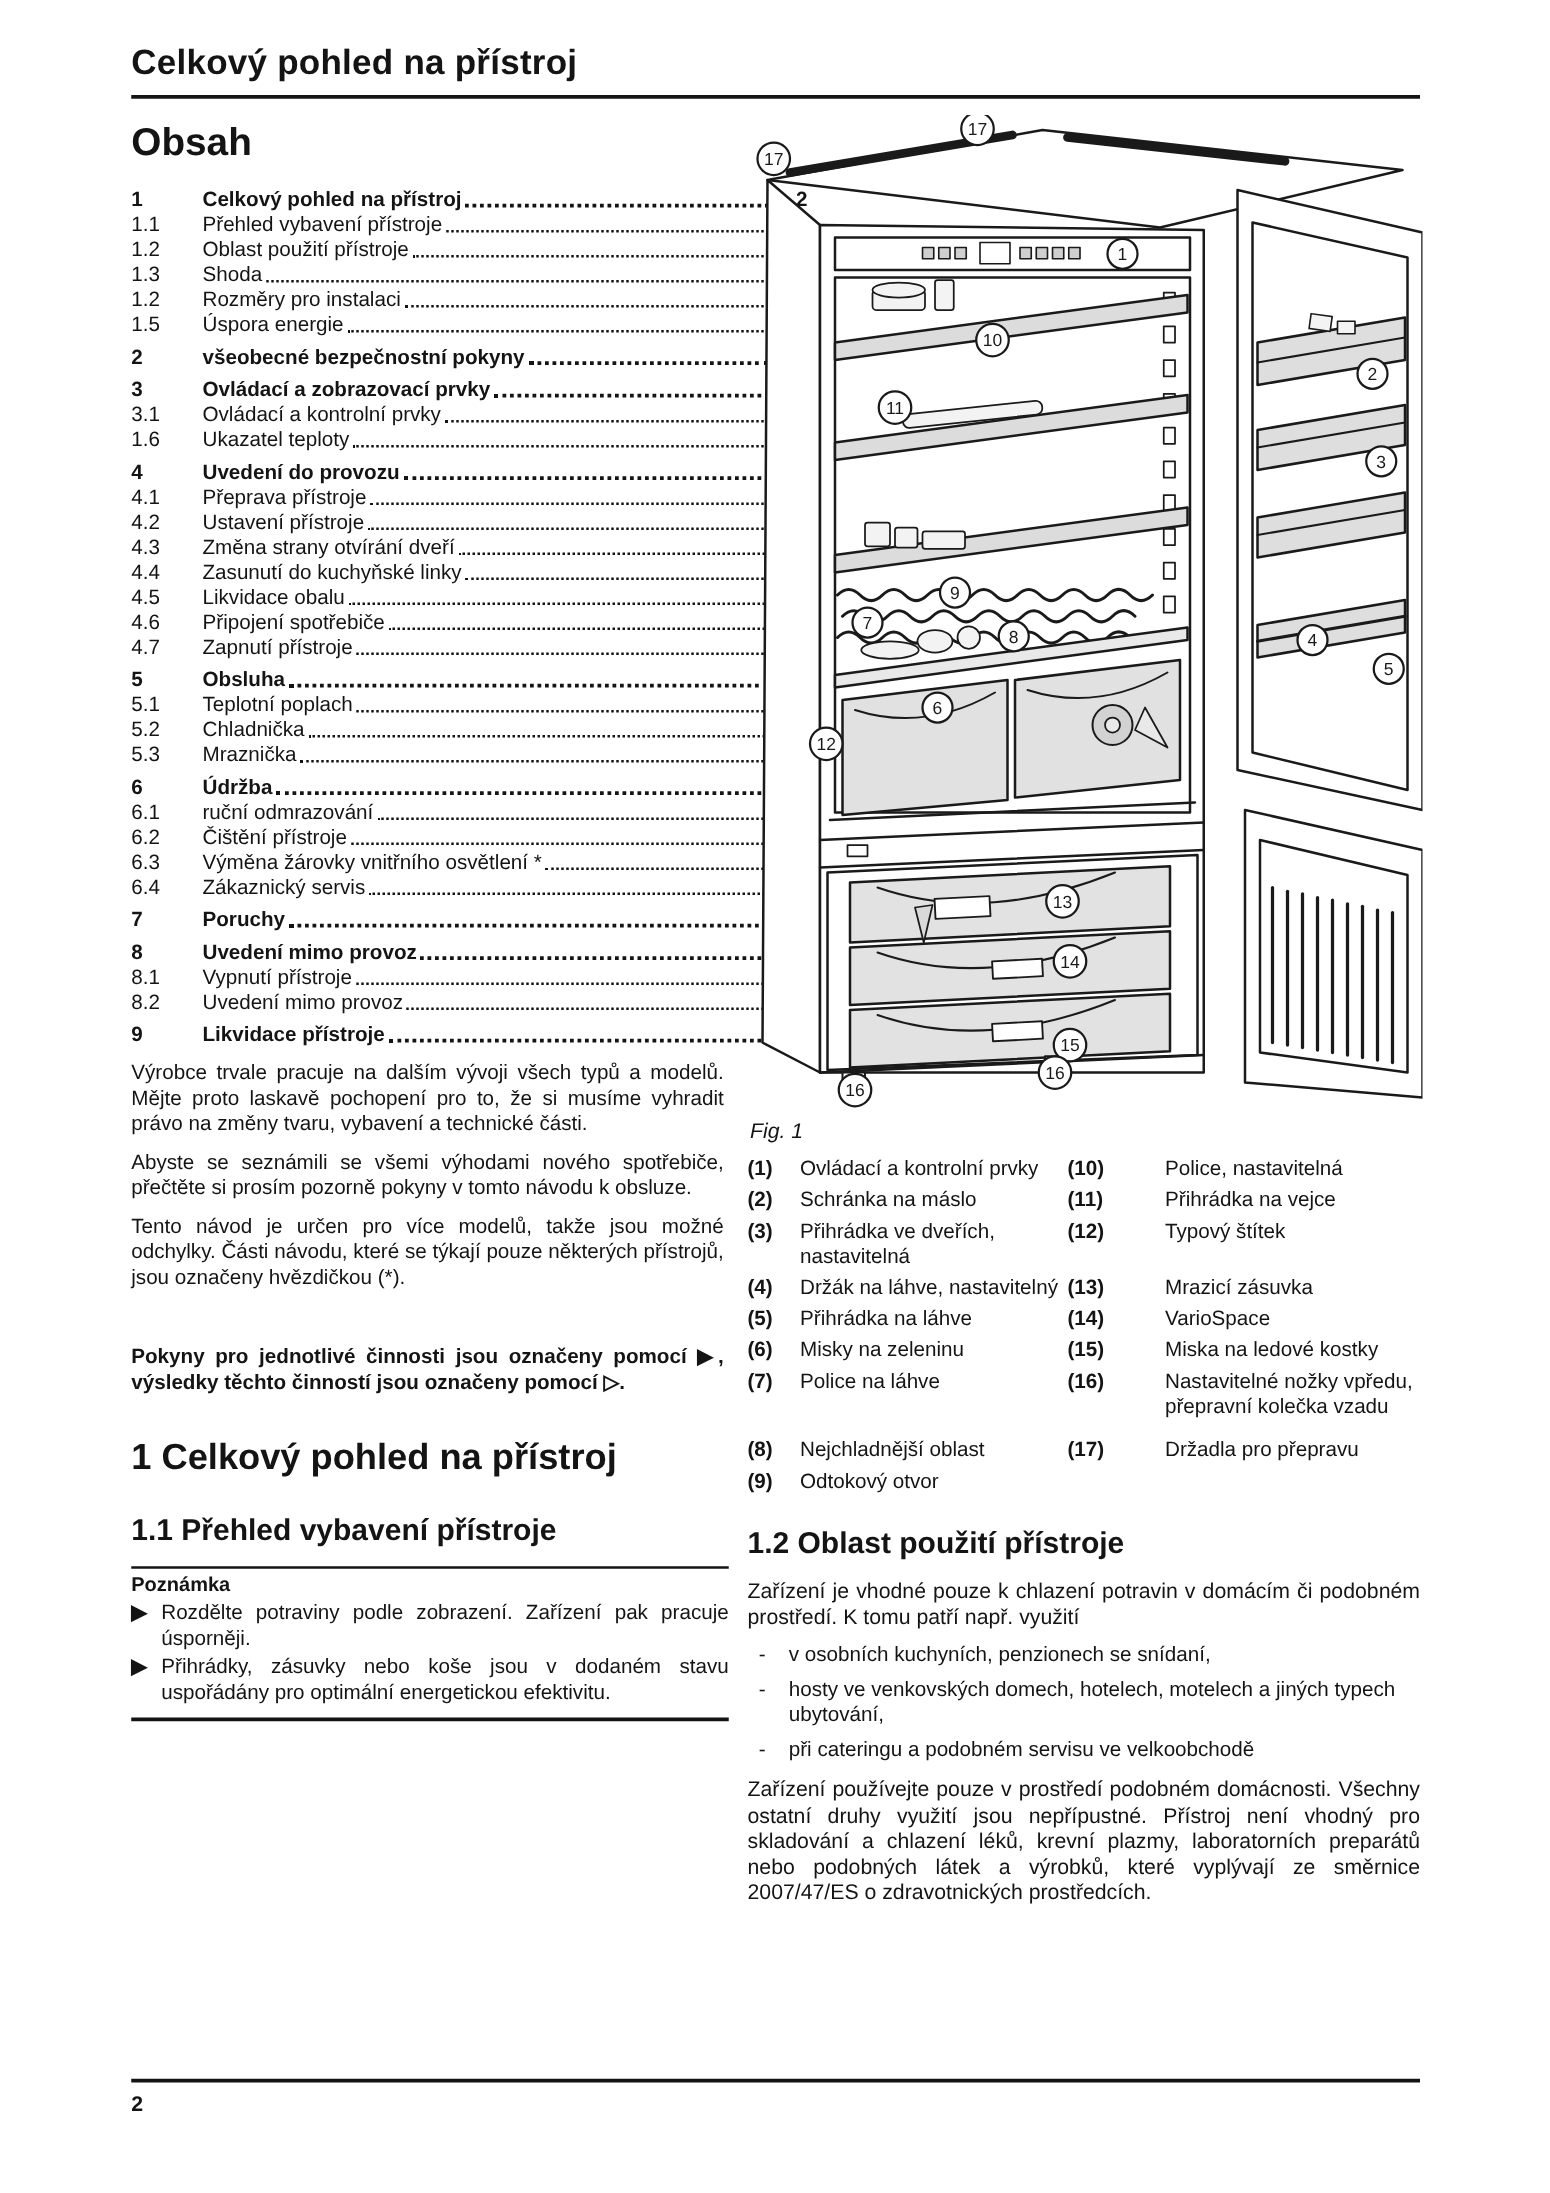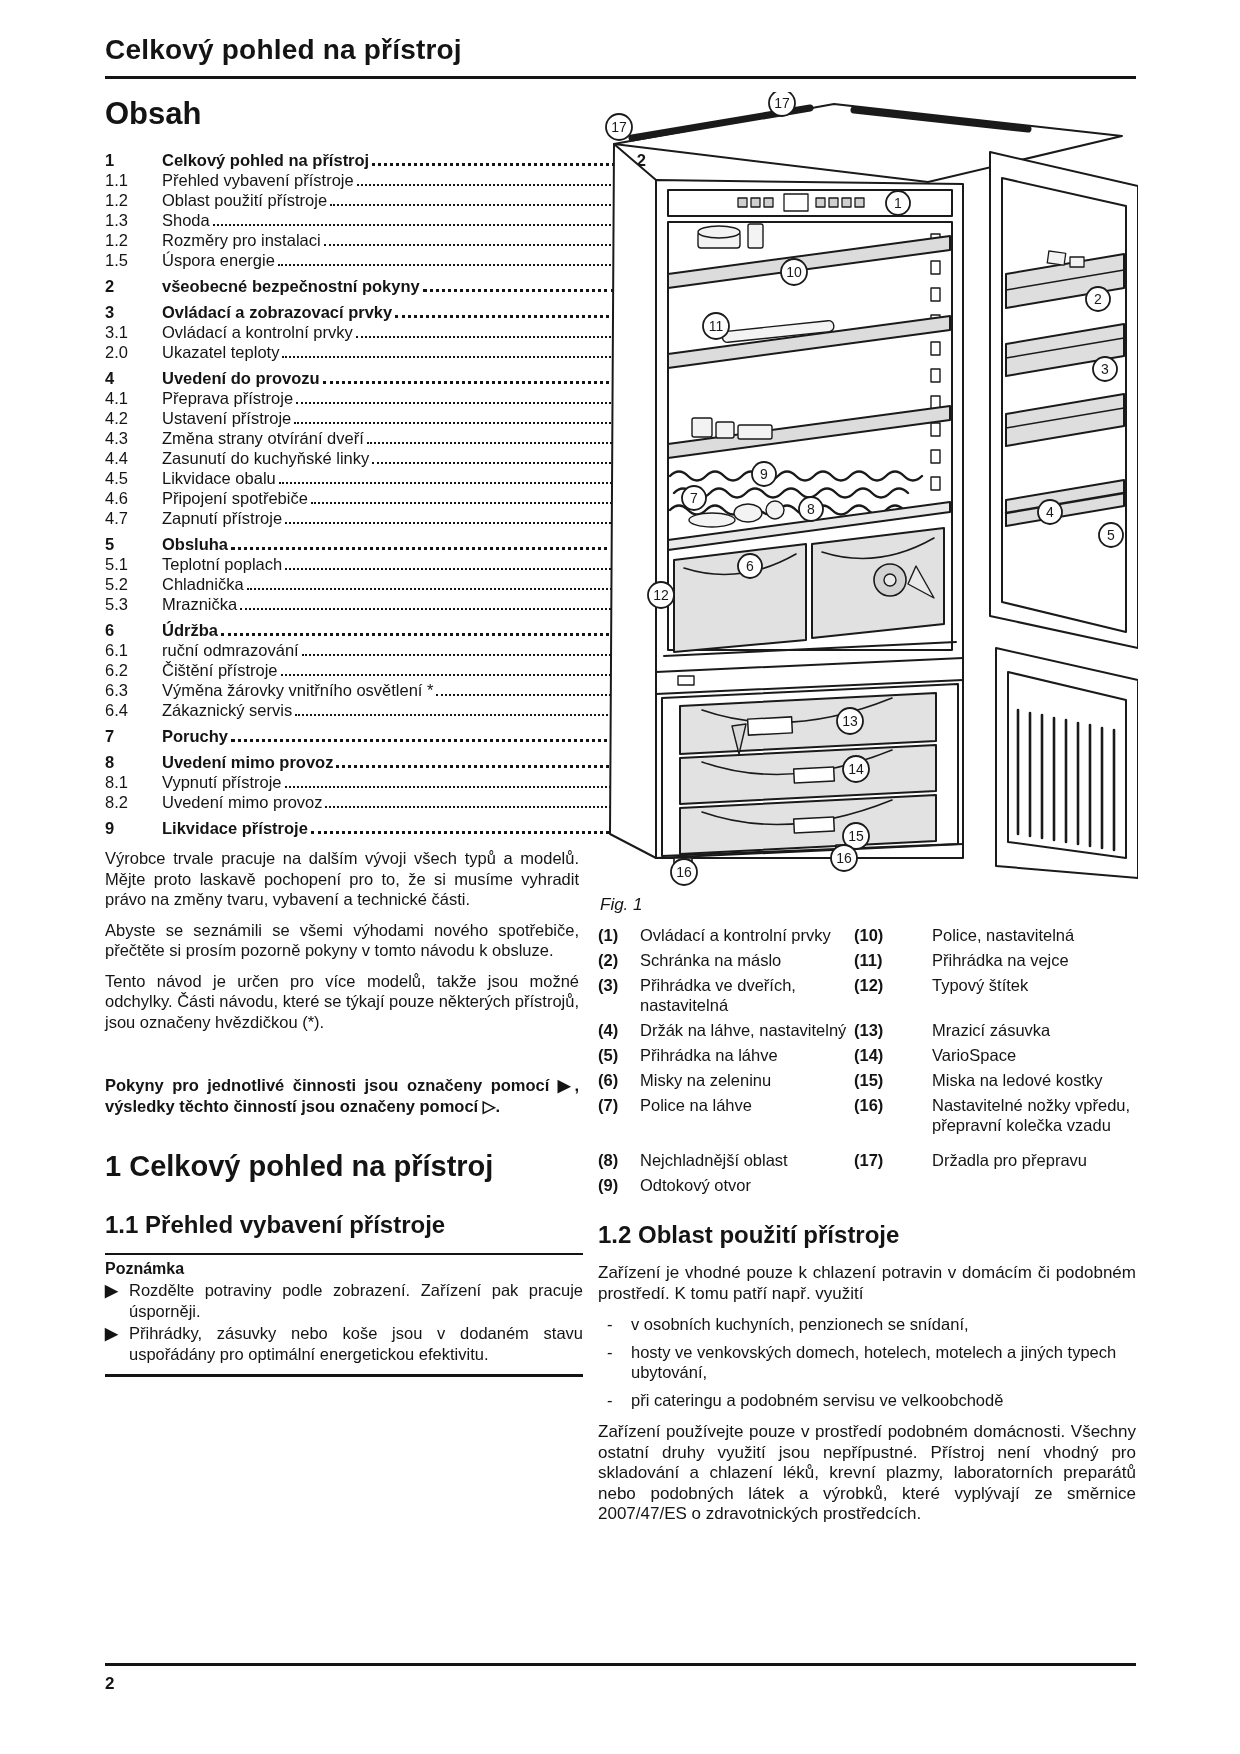--- a/index.html
+++ b/index.html
@@ -113,21 +113,21 @@
           <span class="toc-dots"></span>
           <span class="toc-page">4</span>
         </div>
         <div class="toc-row">
           <span class="toc-num">3.1</span>
           <span class="toc-label">Ovládací a kontrolní prvky</span>
           <span class="toc-dots"></span>
           <span class="toc-page">4</span>
         </div>
         <div class="toc-row">
-          <span class="toc-num">2.0</span>
+          <span class="toc-num">1.6</span>
           <span class="toc-label">Ukazatel teploty</span>
           <span class="toc-dots"></span>
           <span class="toc-page">4</span>
         </div>
         <div class="toc-row chapter">
           <span class="toc-num">4</span>
           <span class="toc-label">Uvedení do provozu</span>
           <span class="toc-dots"></span>
           <span class="toc-page">4</span>
         </div>

